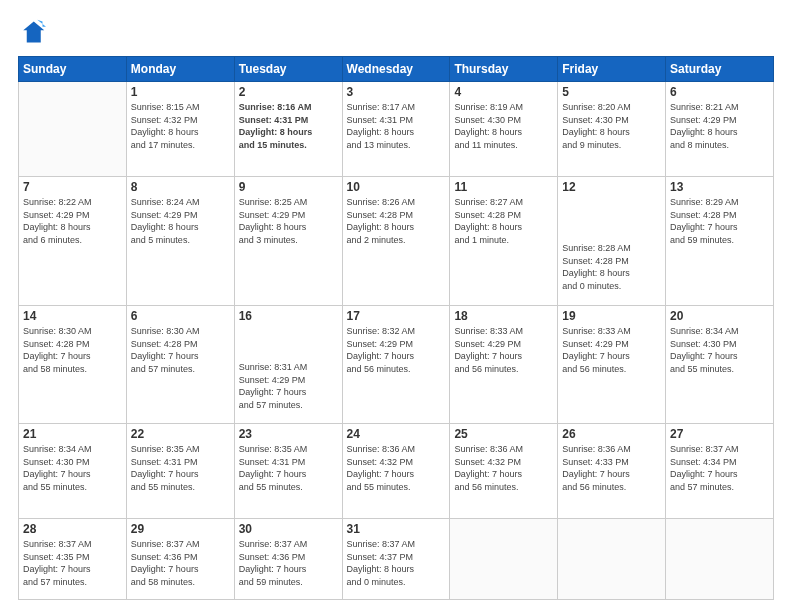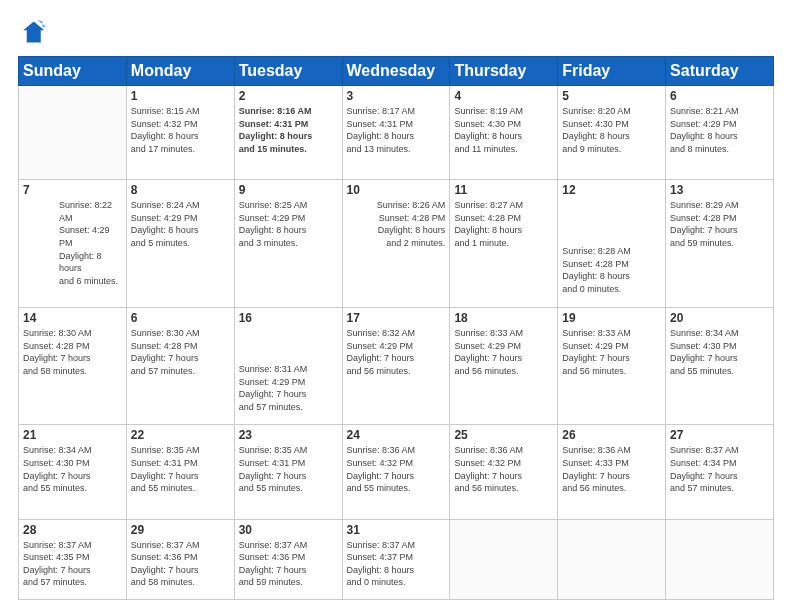--- a/index.html
+++ b/index.html
@@ -57,21 +57,21 @@
     .calendar {
       flex: 1;
       border: 1px solid #ccc;
       border-collapse: collapse;
       width: 100%;
       table-layout: fixed;
     }
     .calendar th {
       background: #1565c0;
       color: #fff;
-      font-size: 16px;
+      font-size: 12px;
       font-weight: bold;
       padding: 5px 4px;
       text-align: left;
       border: 1px solid #1155a0;
     }
     .calendar td {
       border: 1px solid #ccc;
       vertical-align: top;
       padding: 3px 4px;
       font-size: 9.5px;
@@ -172,42 +172,42 @@
             <span class="day-num">6</span>
             <div class="day-info" style="white-space: pre-line;">Sunrise: 8:21 AM
 Sunset: 4:29 PM
 Daylight: 8 hours
 and 8 minutes.</div>
           </td>
         </tr>
         <tr>
           <td>
             <span class="day-num">7</span>
-            <div class="day-info" style="white-space: pre-line; margin-left: 36px;">Sunrise: 8:22 AM
+            <div class="day-info" style="white-space: pre-line;">Sunrise: 8:22 AM
 Sunset: 4:29 PM
 Daylight: 8 hours
 and 6 minutes.</div>
           </td>
           <td>
             <span class="day-num">8</span>
             <div class="day-info" style="white-space: pre-line;">Sunrise: 8:24 AM
 Sunset: 4:29 PM
 Daylight: 8 hours
 and 5 minutes.</div>
           </td>
           <td>
             <span class="day-num">9</span>
             <div class="day-info" style="white-space: pre-line;">Sunrise: 8:25 AM
 Sunset: 4:29 PM
 Daylight: 8 hours
 and 3 minutes.</div>
           </td>
           <td>
             <span class="day-num">10</span>
-            <div class="day-info" style="white-space: pre-line; text-align: right;">Sunrise: 8:26 AM
+            <div class="day-info" style="white-space: pre-line;">Sunrise: 8:26 AM
 Sunset: 4:28 PM
 Daylight: 8 hours
 and 2 minutes.</div>
           </td>
           <td>
             <span class="day-num">11</span>
             <div class="day-info" style="white-space: pre-line;">Sunrise: 8:27 AM
 Sunset: 4:28 PM
 Daylight: 8 hours
 and 1 minute.</div>

